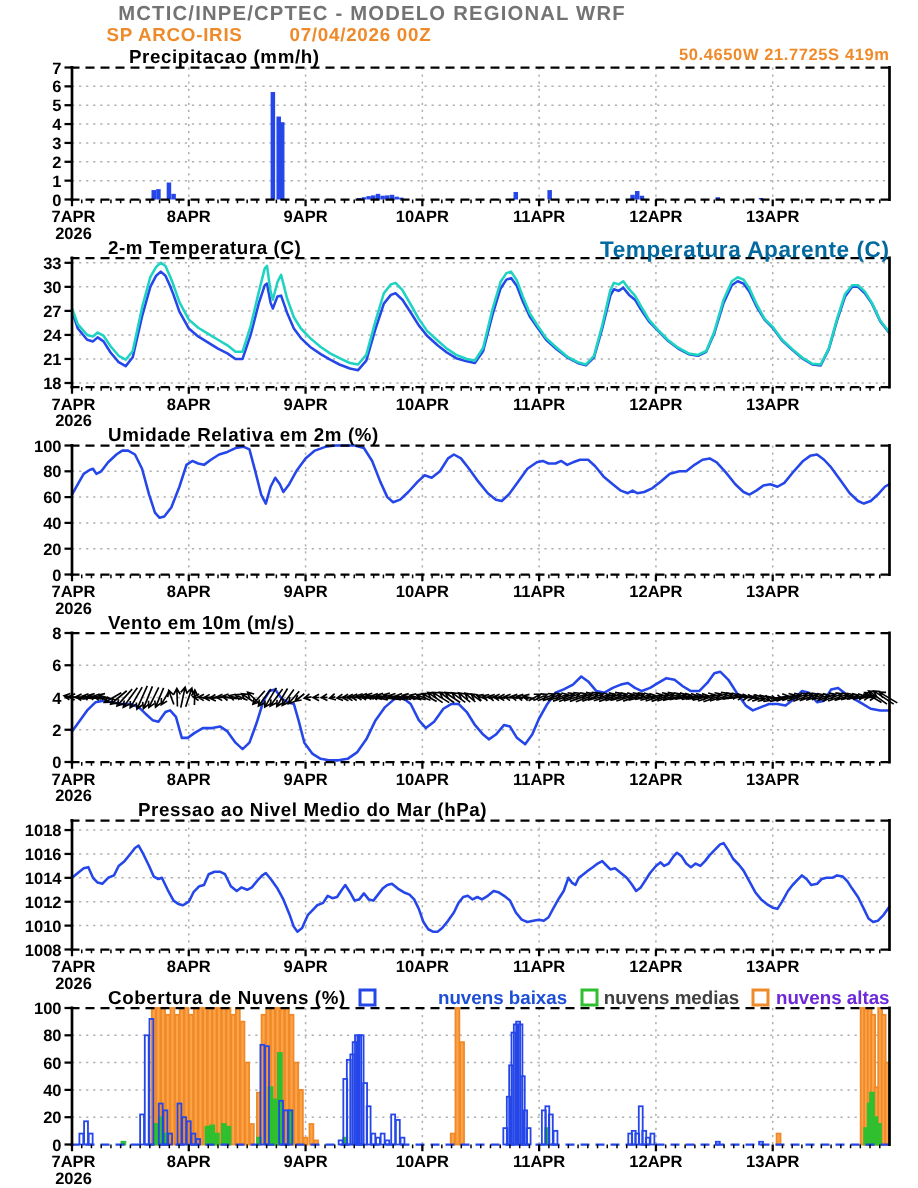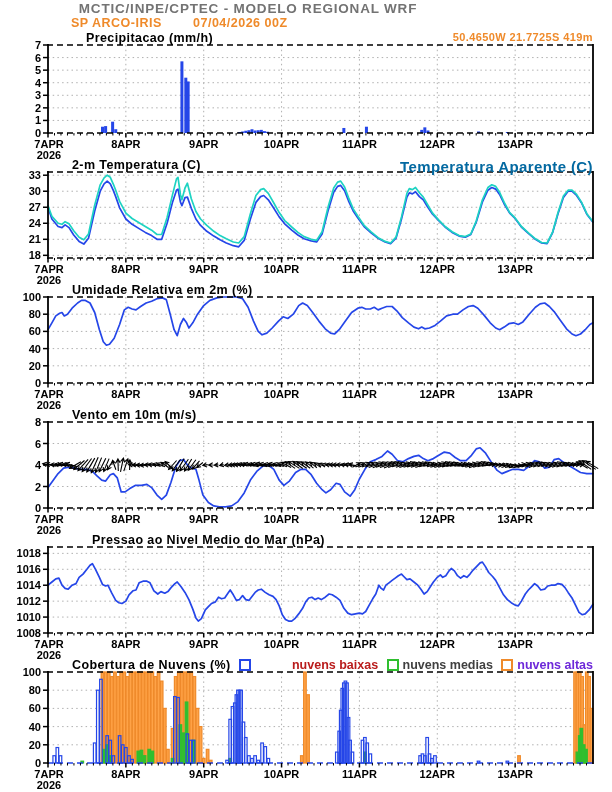--- a/index.html
+++ b/index.html
@@ -11,21 +11,21 @@
   .hdr2-run{top:16px;left:193px;color:#ef8a2a;font-size:12.5px;letter-spacing:0.5px;}
   .ctitle{color:#000;font-size:12.5px;letter-spacing:0.4px;}
   .t1{top:31px;left:70px;padding-left:16px;} .t2{top:158px;left:72px;} .t3{top:283px;left:72px;}
   .t4{top:408px;left:72px;} .t5{top:533px;left:72px;margin-left:20px;} 
   .r1{top:31px;right:19px;color:#ef8a2a;font-size:11px;letter-spacing:0.4px;}
   .r2{top:158px;right:19px;color:#0369a1;font-size:15px;letter-spacing:0.4px;}
   .legendrow{top:658px;left:72px;right:19px;display:flex;align-items:center;font-size:12.5px;justify-content:center;}
   .legendrow .sp{flex:1;}
   .lgsq{display:inline-block;width:8px;height:8px;border-style:solid;border-width:2px;background:#fff;margin-right:4px;}
   .sq-blue{border-color:#2546e8;} .sq-green{border-color:#2fbf2f;} .sq-orange{border-color:#ef8a2a;}
-  .lg-blue{color:#b91c1c;margin-left:37px;} .lg-green{color:#404040;} .lg-orange{color:#6d28d9;}
+  .lg-blue{color:#1d4ed8;margin-left:37px;} .lg-green{color:#404040;} .lg-orange{color:#6d28d9;}
   svg{position:absolute;top:0;left:0;}
   text{font-family:"Liberation Sans",sans-serif;font-weight:bold;}
 </style>
 </head>
 <body>
 
 <div class="page">
   <svg id="charts-canvas" width="612" height="792" viewBox="0 0 612 792">
       <line x1="48" x2="593" y1="120.42857142857143" y2="120.42857142857143" stroke="#b0b0b0" stroke-width="1" stroke-dasharray="1.5,3.2"></line>
       <line x1="48" x2="593" y1="107.85714285714286" y2="107.85714285714286" stroke="#b0b0b0" stroke-width="1" stroke-dasharray="1.5,3.2"></line>

